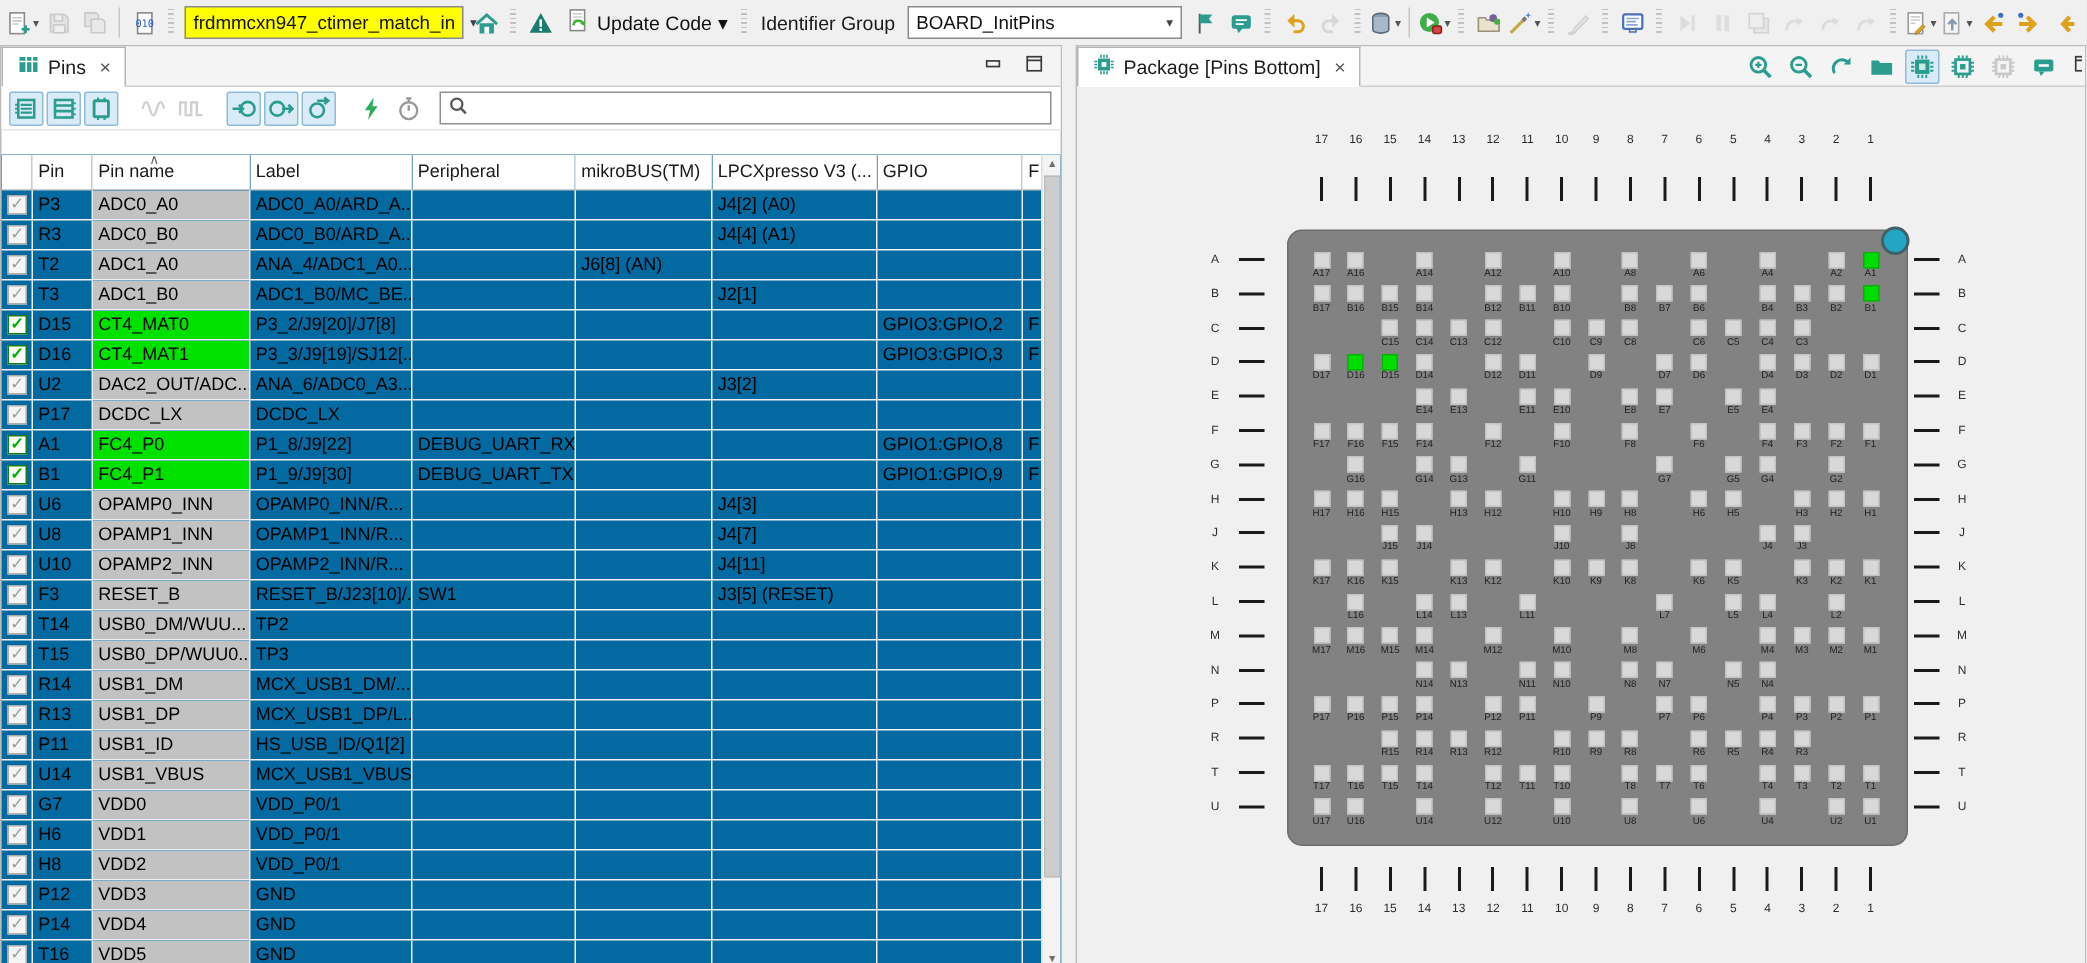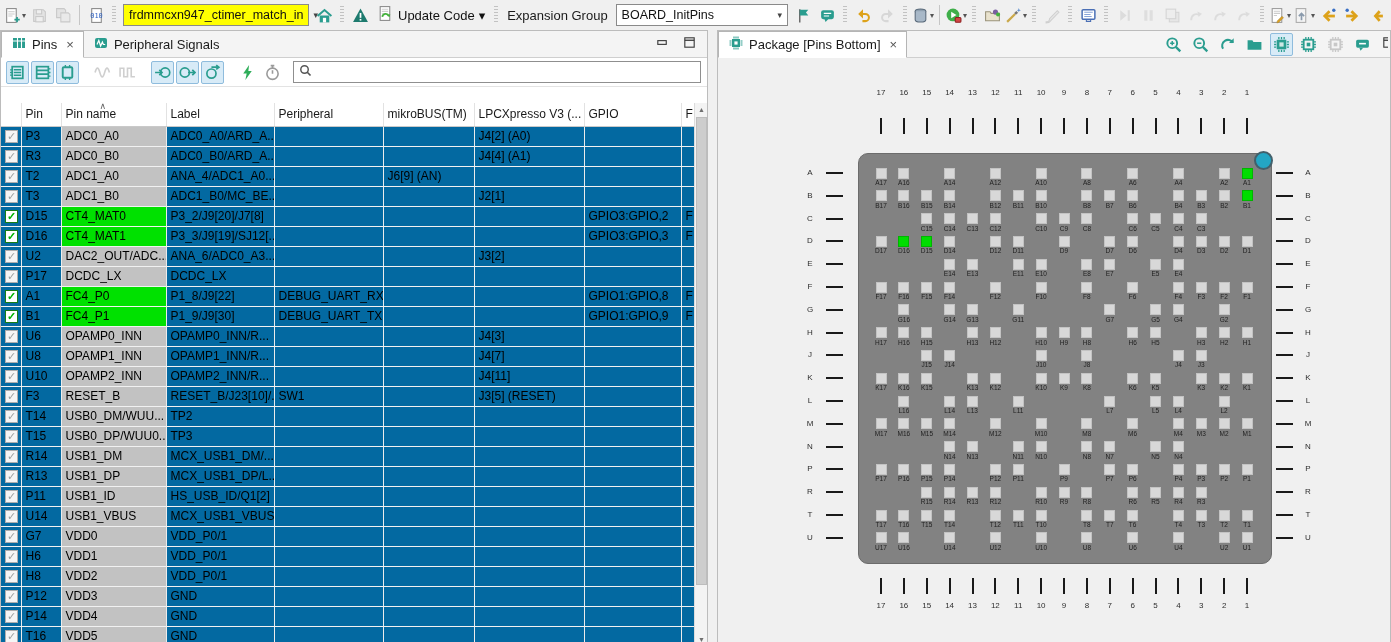--- a/index.html
+++ b/index.html
@@ -130,21 +130,21 @@
         <span><svg width="17" height="17" viewBox="0 0 16 16" xmlns="http://www.w3.org/2000/svg">
             <rect x="3" y="1.5" width="9" height="13" fill="#fff" stroke="#8a8a8a"></rect>
             <path d="M4.5 4h6M4.5 6h6M4.5 8h4" stroke="#cfcfcf"></path>
             <path d="M5 11.2a3.2 3.2 0 016.2-.8" fill="none" stroke="#44b13c" stroke-width="1.6"></path>
             <path d="M12.4 8.4l-.4 3-2.8-1.2z" fill="#44b13c"></path>
           </svg></span>
         <span>Update Code</span>
         <span class="dd">▾</span>
       </div>
       <div class="handle"></div>
-      <span class="tlabel">Expansion Group</span>
+      <span class="tlabel">Identifier Group</span>
       <div class="combo" style="width:196px">
         <span>BOARD_InitPins</span>
         <span class="caret">▾</span>
       </div>
       <div class="tool">
         <svg width="17" height="17" viewBox="0 0 16 16" xmlns="http://www.w3.org/2000/svg">
           <path d="M4.5 2v12.5" stroke="#555" stroke-width="1.2"></path>
           <path d="M4.5 2.5h8l-2.2 2.7 2.2 2.8h-8z" fill="#2a9d8f"></path>
         </svg>
       </div>
@@ -292,27 +292,20 @@
 
   <div class="left-panel">
     <div class="tabbar" id="ltabs">
         <div class="tab active">
           <span><svg width="16" height="16" viewBox="0 0 16 16" xmlns="http://www.w3.org/2000/svg">
               <rect x="2" y="3" width="12" height="10" fill="#2a9d8f"></rect>
               <path d="M2 6h12M6.5 3v10M10.5 3v10" stroke="#fff" stroke-width="1.1"></path>
             </svg></span>
           <span>Pins</span>
           <span class="close">×</span>
-        </div>
-        <div class="tab">
-          <span><svg width="16" height="16" viewBox="0 0 16 16" xmlns="http://www.w3.org/2000/svg">
-              <rect x="2" y="3" width="12" height="10" rx="2" fill="#2a9d8f"></rect>
-              <path d="M4 9.5l1.8-4 1.8 5.5L9.4 7l1 2.5h1.8" fill="none" stroke="#fff" stroke-width="1.2"></path>
-            </svg></span>
-          <span>Peripheral Signals</span>
         </div>
         <div class="win-btns">
           <span><svg width="15" height="15" viewBox="0 0 16 16" xmlns="http://www.w3.org/2000/svg">
               <rect x="3" y="6" width="9" height="4" fill="none" stroke="#3a3a3a" stroke-width="1.2"></rect>
             </svg></span>
           <span><svg width="15" height="15" viewBox="0 0 16 16" xmlns="http://www.w3.org/2000/svg">
               <rect x="3" y="3" width="10" height="10" fill="none" stroke="#3a3a3a" stroke-width="1.2"></rect>
               <path d="M3 5.6h10" stroke="#3a3a3a" stroke-width="1.4"></path>
             </svg></span>
         </div>
@@ -435,21 +428,21 @@
               <td class="">J4[4] (A1)</td>
               <td class=""></td>
               <td class=""></td>
             </tr>
             <tr class="row">
               <td class="ckc"><span class="cb dis">✓</span></td>
               <td class="">T2</td>
               <td class="name">ADC1_A0</td>
               <td class="">ANA_4/ADC1_A0...</td>
               <td class=""></td>
-              <td class="">J6[9] (AN)</td>
+              <td class="">J6[8] (AN)</td>
               <td class=""></td>
               <td class=""></td>
               <td class=""></td>
             </tr>
             <tr class="row">
               <td class="ckc"><span class="cb dis">✓</span></td>
               <td class="">T3</td>
               <td class="name">ADC1_B0</td>
               <td class="">ADC1_B0/MC_BE...</td>
               <td class=""></td>

